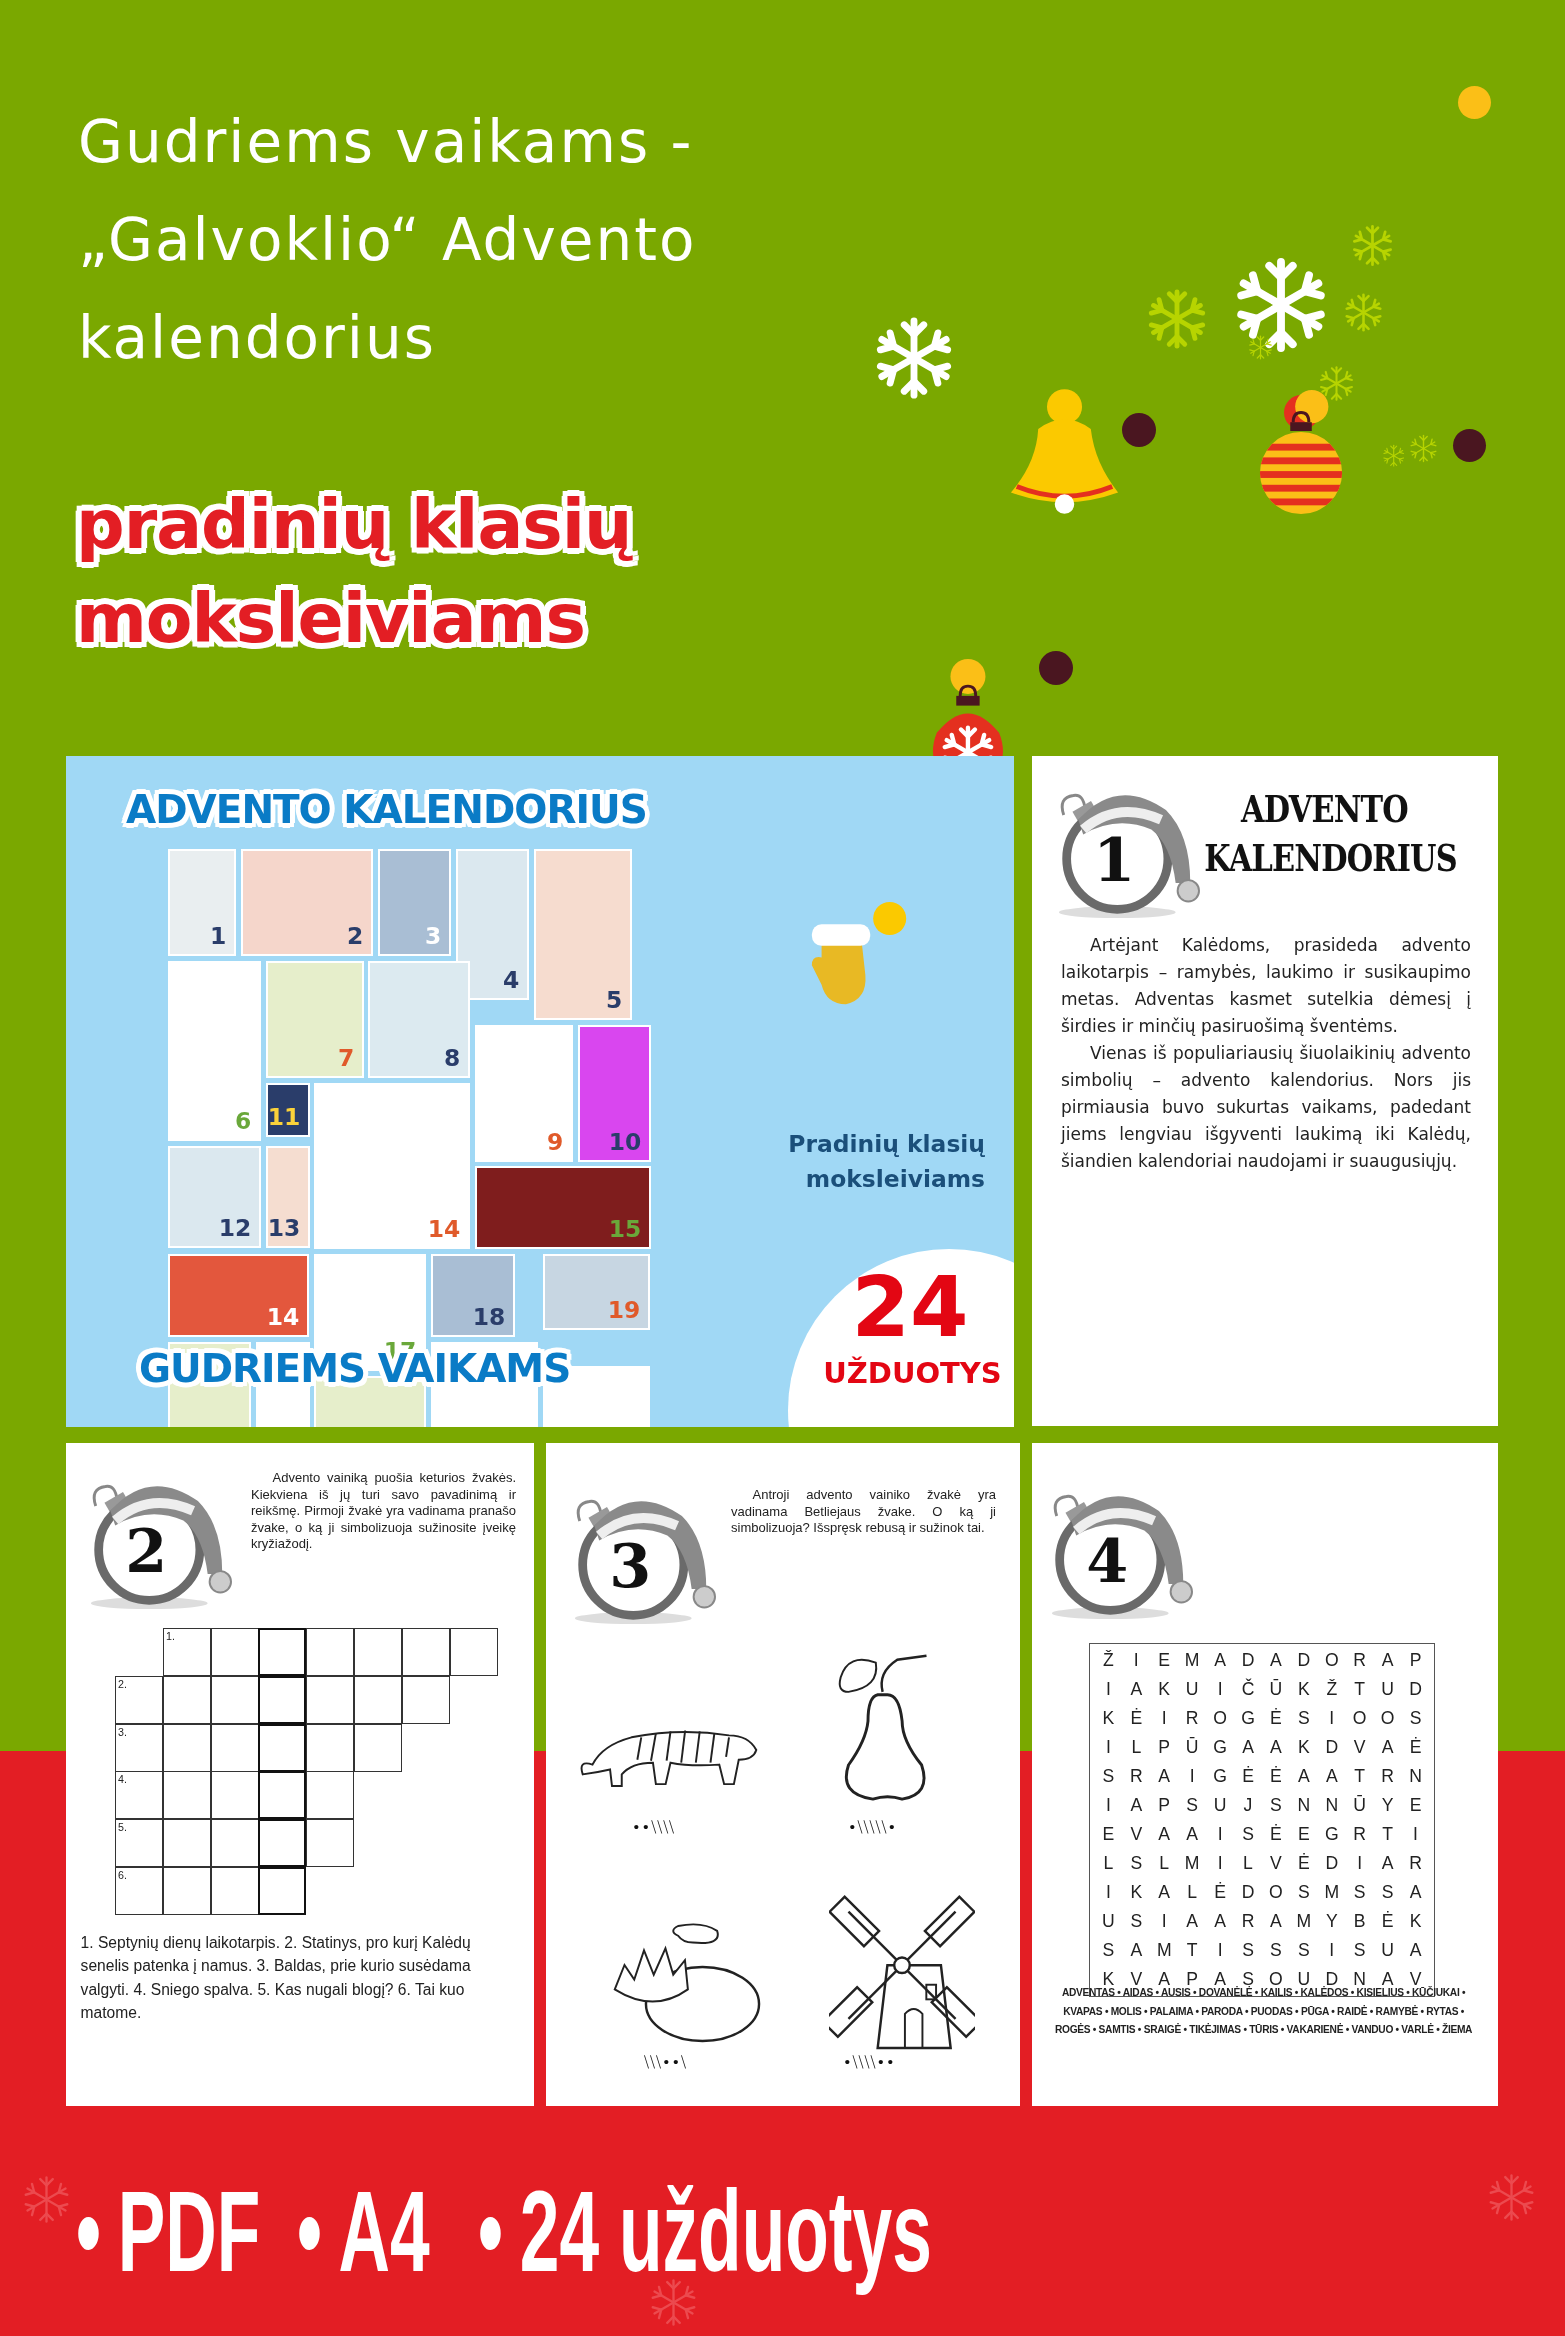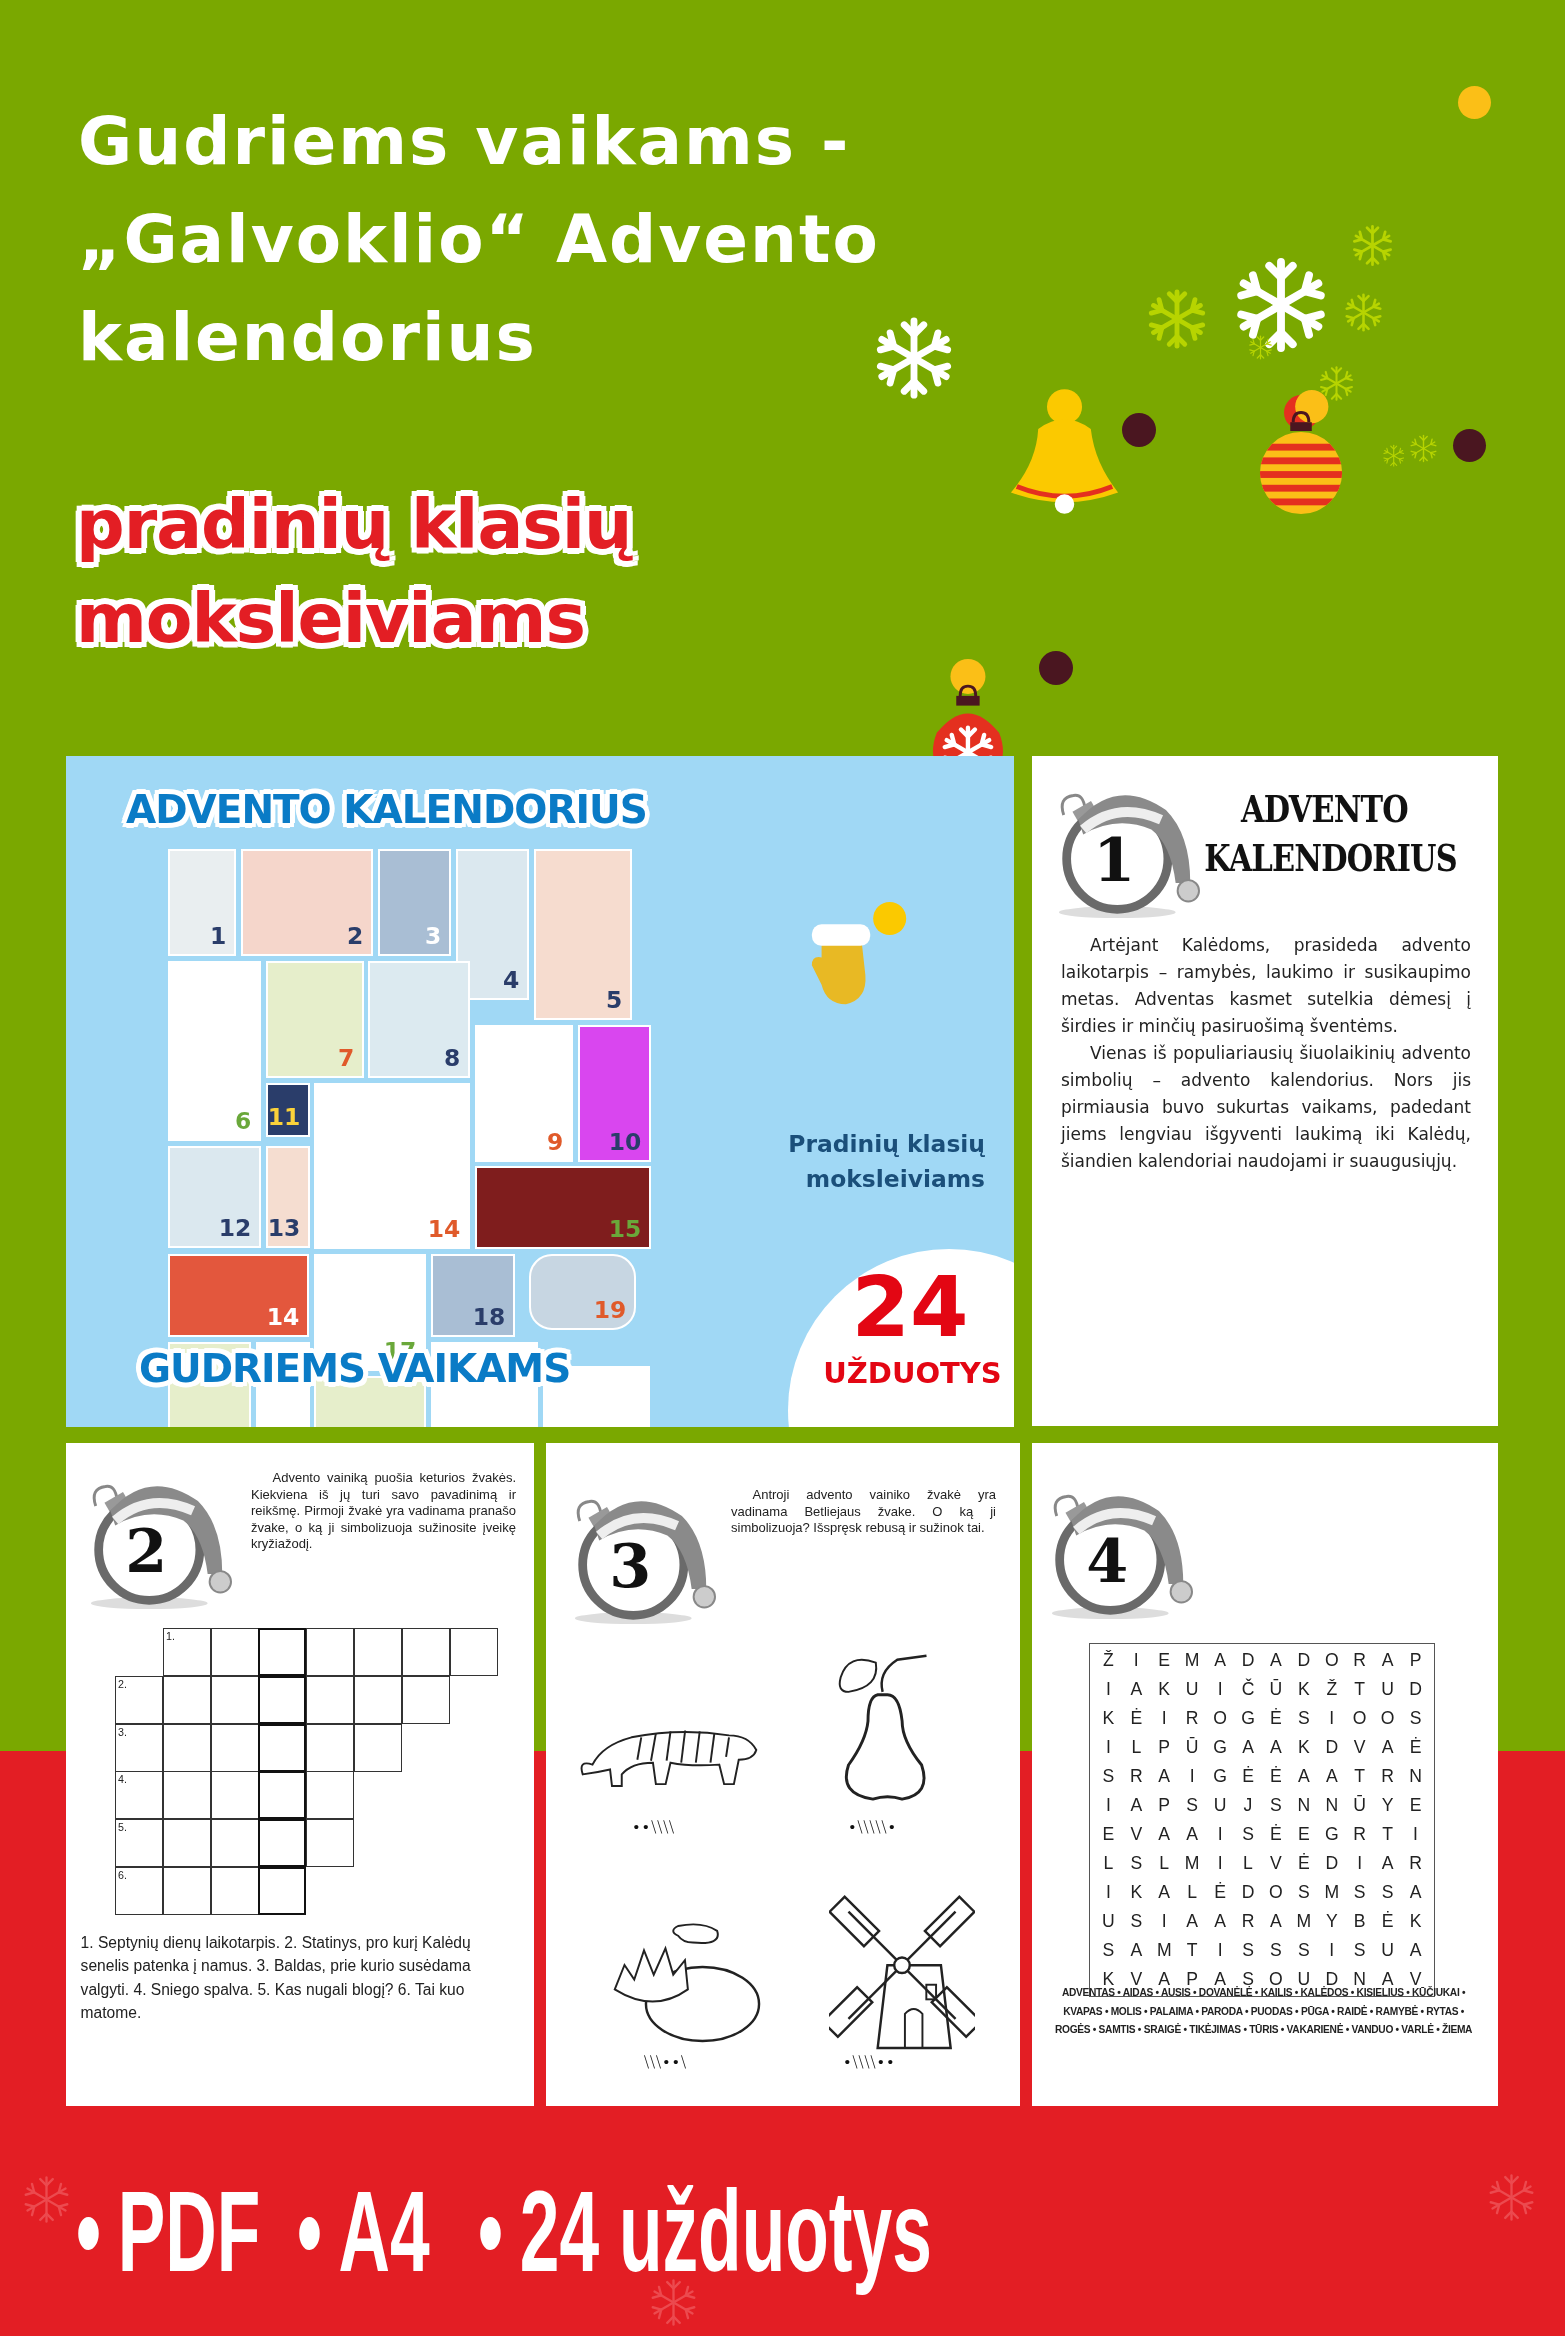--- a/index.html
+++ b/index.html
@@ -1,21 +1,21 @@
 <!DOCTYPE html>
 <html><head>
 <meta charset="utf-8">
 <style>
   * { box-sizing: border-box; margin: 0; padding: 0; }
   html, body { width: 1565px; height: 2337px; overflow: hidden; }
   body { position: relative; background: #7aa800; font-family: "DejaVu Sans", sans-serif; }
   .bg-green { position: absolute; left: 0; top: 0; width: 1565px; height: 1751px; background: #7aa800; }
   .bg-red { position: absolute; left: 0; top: 1751px; width: 1565px; height: 586px; background: #e31e24; }
 
-  .title { position: absolute; left: 78px; top: 93px; color: #fff; font-family: "DejaVu Sans", sans-serif; font-weight: bold; font-size: 66px; line-height: 98px; letter-spacing: 2px; }
+  .title { position: absolute; left: 78px; top: 93px; color: #fff; font-family: "DejaVu Sans", sans-serif; font-weight: normal; font-size: 58px; line-height: 98px; letter-spacing: 2px; }
   .title div { white-space: nowrap; }
   .subtitle { position: absolute; left: 76px; top: 478px; color: #e31e24; font-family: "DejaVu Sans", sans-serif; font-weight: bold; font-size: 68px; line-height: 94px; letter-spacing: -1px;
     text-shadow: -4.9px -4.9px 0 #fff, 4.9px -4.9px 0 #fff, -4.9px 4.9px 0 #fff, 4.9px 4.9px 0 #fff, 0 -5.9px 0 #fff, 0 5.9px 0 #fff, -5.9px 0 0 #fff, 5.9px 0 0 #fff; }
   .subtitle div { white-space: nowrap; }
 
   .deco { position: absolute; }
   .dot { position: absolute; border-radius: 50%; }
 
   
   .panel { position: absolute; background: #fff; overflow: hidden; }
@@ -236,21 +236,21 @@
       <div class="tile" style="left: 307px; top: 176px; width: 98px; height: 137px; background: rgb(255, 255, 255); color: rgb(224, 90, 42);">9</div>
       <div class="tile" style="left: 410px; top: 176px; width: 73px; height: 137px; background: #d946ef; color: rgb(42, 61, 106);">10</div>
       <div class="tile" style="left: 98px; top: 234px; width: 44px; height: 54px; background: rgb(42, 61, 106); color: rgb(251, 210, 58);">11</div>
       <div class="tile" style="left: 0px; top: 297px; width: 93px; height: 102px; background: rgb(219, 232, 239); color: rgb(42, 61, 106);">12</div>
       <div class="tile" style="left: 98px; top: 297px; width: 44px; height: 102px; background: rgb(245, 221, 208); color: rgb(42, 61, 106); padding-left: 10px;">13</div>
       <div class="tile" style="left: 146px; top: 234px; width: 156px; height: 166px; background: rgb(255, 255, 255); color: rgb(224, 90, 42);">14</div>
       <div class="tile" style="left: 307px; top: 317px; width: 176px; height: 83px; background: #7f1d1d; color: rgb(106, 168, 58);">15</div>
       <div class="tile" style="left: 0px; top: 405px; width: 141px; height: 83px; background: rgb(227, 87, 61); color: rgb(255, 255, 255);">14</div>
       <div class="tile" style="left: 146px; top: 405px; width: 112px; height: 117px; background: rgb(255, 255, 255); color: rgb(106, 168, 58);">17</div>
       <div class="tile" style="left: 263px; top: 405px; width: 84px; height: 83px; background: rgb(169, 190, 212); color: rgb(42, 61, 106);">18</div>
-      <div class="tile" style="left: 361px; top: 405px; width: 107px; height: 76px; background: rgb(199, 214, 226); color: rgb(224, 90, 42); border-radius: 23px;">19</div>
+      <div class="tile" style="left: 375px; top: 405px; width: 107px; height: 76px; background: rgb(199, 214, 226); color: rgb(224, 90, 42);">19</div>
       <div class="tile" style="left: 0px; top: 493px; width: 83px; height: 161px; background: rgb(230, 238, 203); color: rgb(224, 90, 42);">20</div>
       <div class="tile" style="left: 88px; top: 493px; width: 54px; height: 161px; background: rgb(255, 255, 255); color: rgb(42, 61, 106);">21</div>
       <div class="tile" style="left: 146px; top: 527px; width: 112px; height: 127px; background: rgb(230, 238, 203); color: rgb(224, 90, 42);">22</div>
       <div class="tile" style="left: 263px; top: 493px; width: 107px; height: 161px; background: rgb(255, 255, 255); color: rgb(42, 61, 106);">23</div>
       <div class="tile" style="left: 375px; top: 517px; width: 107px; height: 137px; background: rgb(255, 255, 255); color: rgb(106, 168, 58);">24</div>
     </div>
   <svg class="deco" style="left:741px;top:141px;" width="107" height="117" viewBox="0 0 110 120">
     <circle cx="85" cy="22" r="17" fill="#fbc900"></circle>
     <path d="M15 45 L55 35 L60 80 Q62 105 40 110 Q20 110 15 90 L5 70 Q5 60 15 62 Z" fill="#e8b924"></path>
     <rect x="5" y="28" width="60" height="22" rx="10" fill="#fff"></rect>

